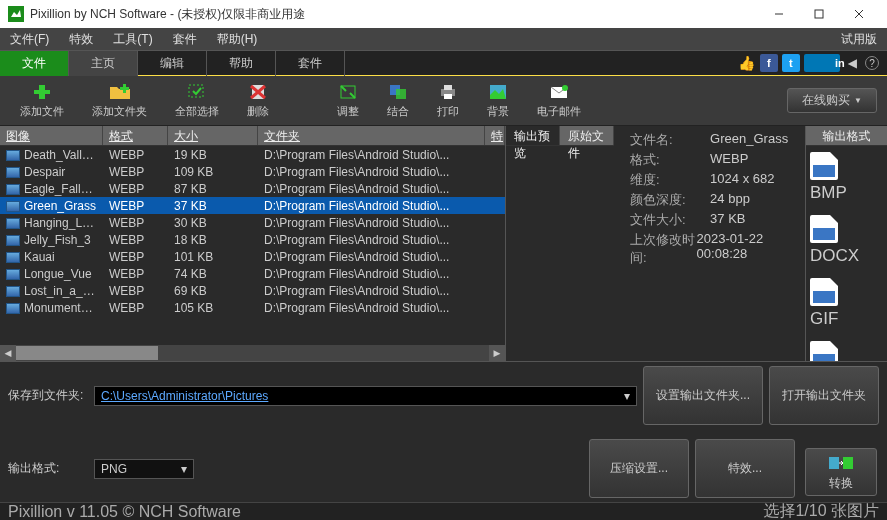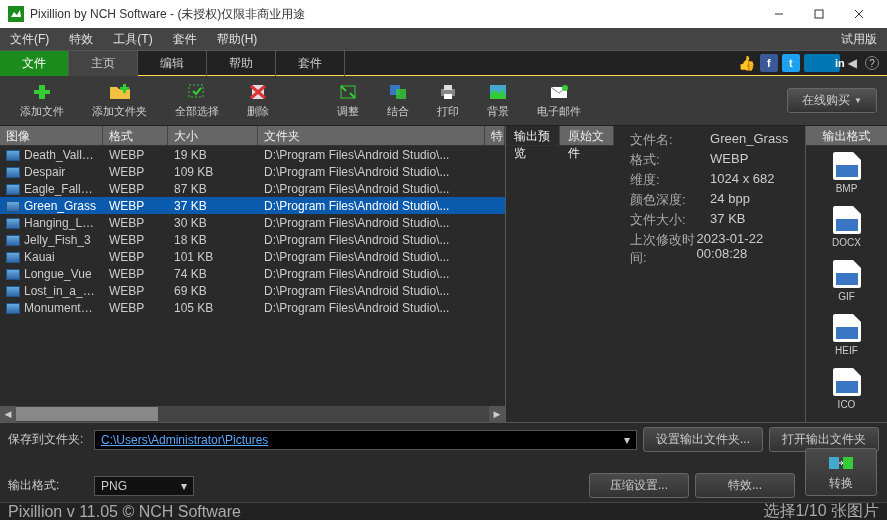--- a/index.html
+++ b/index.html
@@ -34,21 +34,21 @@
 .buybtn { background: linear-gradient(#555,#333); border: 1px solid #666; border-radius: 3px; padding: 3px 14px; color: #ccc; cursor: pointer; display: flex; align-items: center; gap: 4px; margin-right: 4px; }
 
 
 .main { flex: 1; display: flex; background: #2a2a2a; min-height: 0; }
 .left { flex: 1; display: flex; flex-direction: column; min-width: 0; }
 .right { width: 300px; display: flex; flex-direction: row; border-left: 1px solid #555; }
 .formats { width: 82px; display: flex; flex-direction: column; border-left: 1px solid #555; }
 
 
 .thead { display: flex; background: #666; height: 20px; color: #eee; border-bottom: 1px solid #333; }
-.thead .th { padding: 2px 6px; border-right: 1px solid #444; overflow: hidden; white-space: nowrap; cursor: pointer; }
+.thead .th { padding: 2px 6px; border-right: 1px solid #444; overflow: hidden; white-space: nowrap; cursor: pointer; text-decoration: underline; }
 .tbody { flex: 1; overflow-y: auto; background: #2a2a2a; }
 .tr { display: flex; height: 17px; align-items: center; cursor: pointer; }
 .tr.sel { background: #0a5aad; color: #fff; }
 .td { padding: 1px 6px; overflow: hidden; white-space: nowrap; text-overflow: ellipsis; }
 .ficon { width: 14px; height: 11px; background: linear-gradient(#6ad, #36a); border: 1px solid #258; display: inline-block; margin-right: 4px; vertical-align: middle; }
 .scrollh { height: 16px; background: #444; display: flex; align-items: center; }
 .scrollh .track { flex: 1; height: 14px; background: #444; position: relative; }
 .scrollh .thumb { position: absolute; left: 0; width: 30%; height: 14px; background: #888; }
 .scrollh .sbtn { width: 16px; height: 16px; background: #555; display: flex; align-items: center; justify-content: center; cursor: pointer; font-size: 9px; }
 
@@ -59,34 +59,34 @@
 .pimg { flex: 0 0 auto; margin: 4px; display: flex; align-items: center; justify-content: center; background: #000; height: 180px; }
 .grass { width: 100%; height: 100%; background: linear-gradient(180deg, #4a9e1a 0%, #3d8c15 20%, #5fb822 40%, #2f7510 60%, #56ad1f 80%, #1e5a0a 100%); position: relative; overflow: hidden; }
 .grass::before { content: ""; position: absolute; inset: 0; background: repeating-linear-gradient(95deg, rgba(255,255,255,0.15) 0 1px, transparent 1px 5px), repeating-linear-gradient(85deg, rgba(0,0,0,0.15) 0 1px, transparent 1px 7px); }
 .meta { padding: 4px 8px; font-size: 13px; }
 .meta .row { display: flex; padding: 1px 0; }
 .meta .k { width: 80px; color: #aaa; }
 
 
 .fheader { background: #666; height: 20px; text-align: center; padding: 2px 4px; color: #eee; border-bottom: 1px solid #333; }
 .flist { flex: 1; overflow-y: auto; }
-.fitem { display: flex; flex-direction: column; align-items: center; padding: 6px 4px; cursor: pointer; font-size: 10px; gap: 3px; }
+.fitem { display: flex; flex-direction: column; padding: 6px 4px; cursor: pointer; font-size: 17px; gap: 3px; }
 .fitem .ic { width: 28px; height: 28px; background: #fff; border-radius: 2px; position: relative; }
 .fitem .ic::after { content: ""; position: absolute; top: 0; right: 0; border-top: 8px solid #2a2a2a; border-left: 8px solid transparent; }
 .fitem .ic::before { content: ""; position: absolute; bottom: 3px; left: 3px; right: 3px; height: 12px; background: #3a76c4; }
 
 
-.bottom { background: #2a2a2a; padding: 4px 8px; display: flex; flex-direction: column; gap: 21px; border-top: 1px solid #555; }
+.bottom { background: #2a2a2a; padding: 4px 8px; display: flex; flex-direction: column; gap: 14px; border-top: 1px solid #555; }
 .brow { display: flex; align-items: center; gap: 6px; }
 .blabel { width: 80px; color: #ccc; }
 .binput { flex: 1; background: #000000; border: 1px solid #555; padding: 2px 6px; color: #5da9ff; height: 20px; display: flex; align-items: center; }
 .binput .txt { flex: 1; text-decoration: underline; }
 .binput .dd { color: #ccc; cursor: pointer; }
 .bsel { width: 100px; background: #111; border: 1px solid #555; padding: 2px 6px; color: #ccc; height: 20px; display: flex; align-items: center; justify-content: space-between; cursor: pointer; }
-.bbtn { background: linear-gradient(#4a4a4a,#333); border: 1px solid #666; border-radius: 3px; padding: 3px 12px; color: #ccc; cursor: pointer; min-width: 100px; text-align: center; }
+.bbtn { background: linear-gradient(#4a4a4a,#333); border: 1px solid #666; border-radius: 3px; padding: 20px 12px; color: #ccc; cursor: pointer; min-width: 100px; text-align: center; }
 .convbtn { background: linear-gradient(#4a4a4a,#333); border: 1px solid #666; border-radius: 3px; width: 72px; height: 48px; display: flex; flex-direction: column; align-items: center; justify-content: center; color: #ccc; cursor: pointer; gap: 2px; }
 
 
 .status { background: #222; height: 18px; display: flex; align-items: center; padding: 0 8px; color: #aaa; font-size: 16px; border-top: 1px solid #444; }
 .status .spacer { flex: 1; }
 
 .col-img { width: 103px; }
 .col-fmt { width: 65px; }
 .col-size { width: 90px; }
 .col-folder { flex: 1; }

